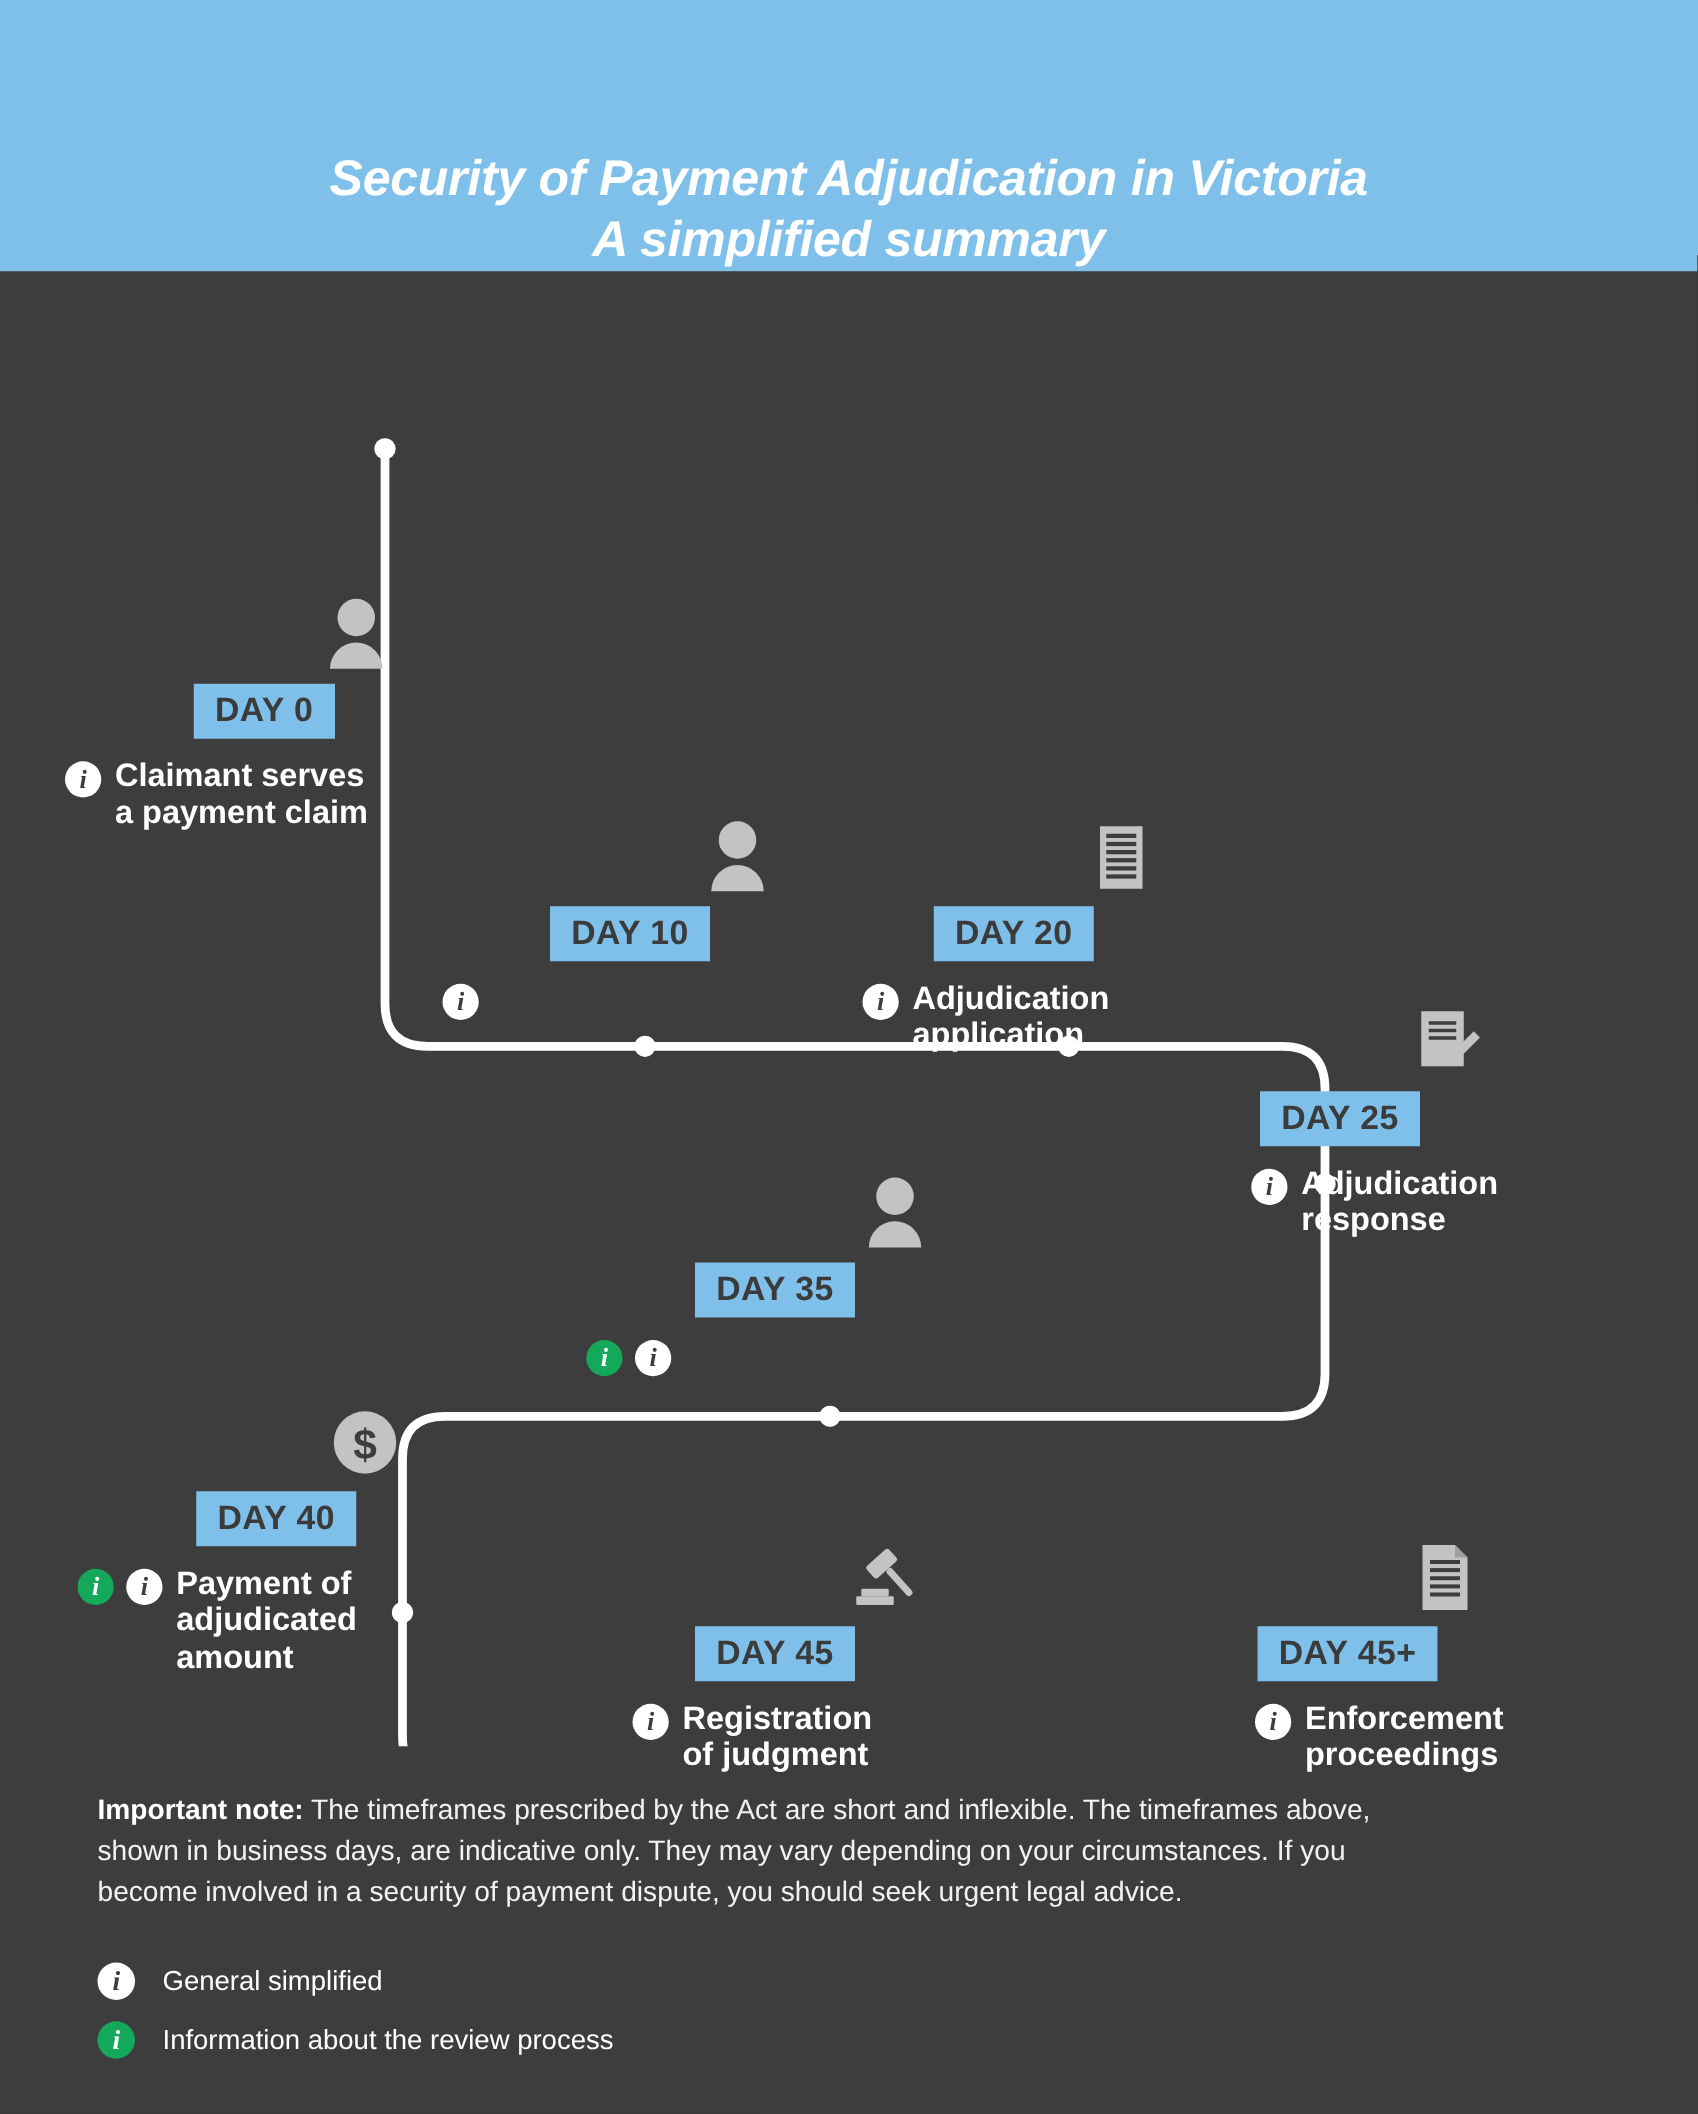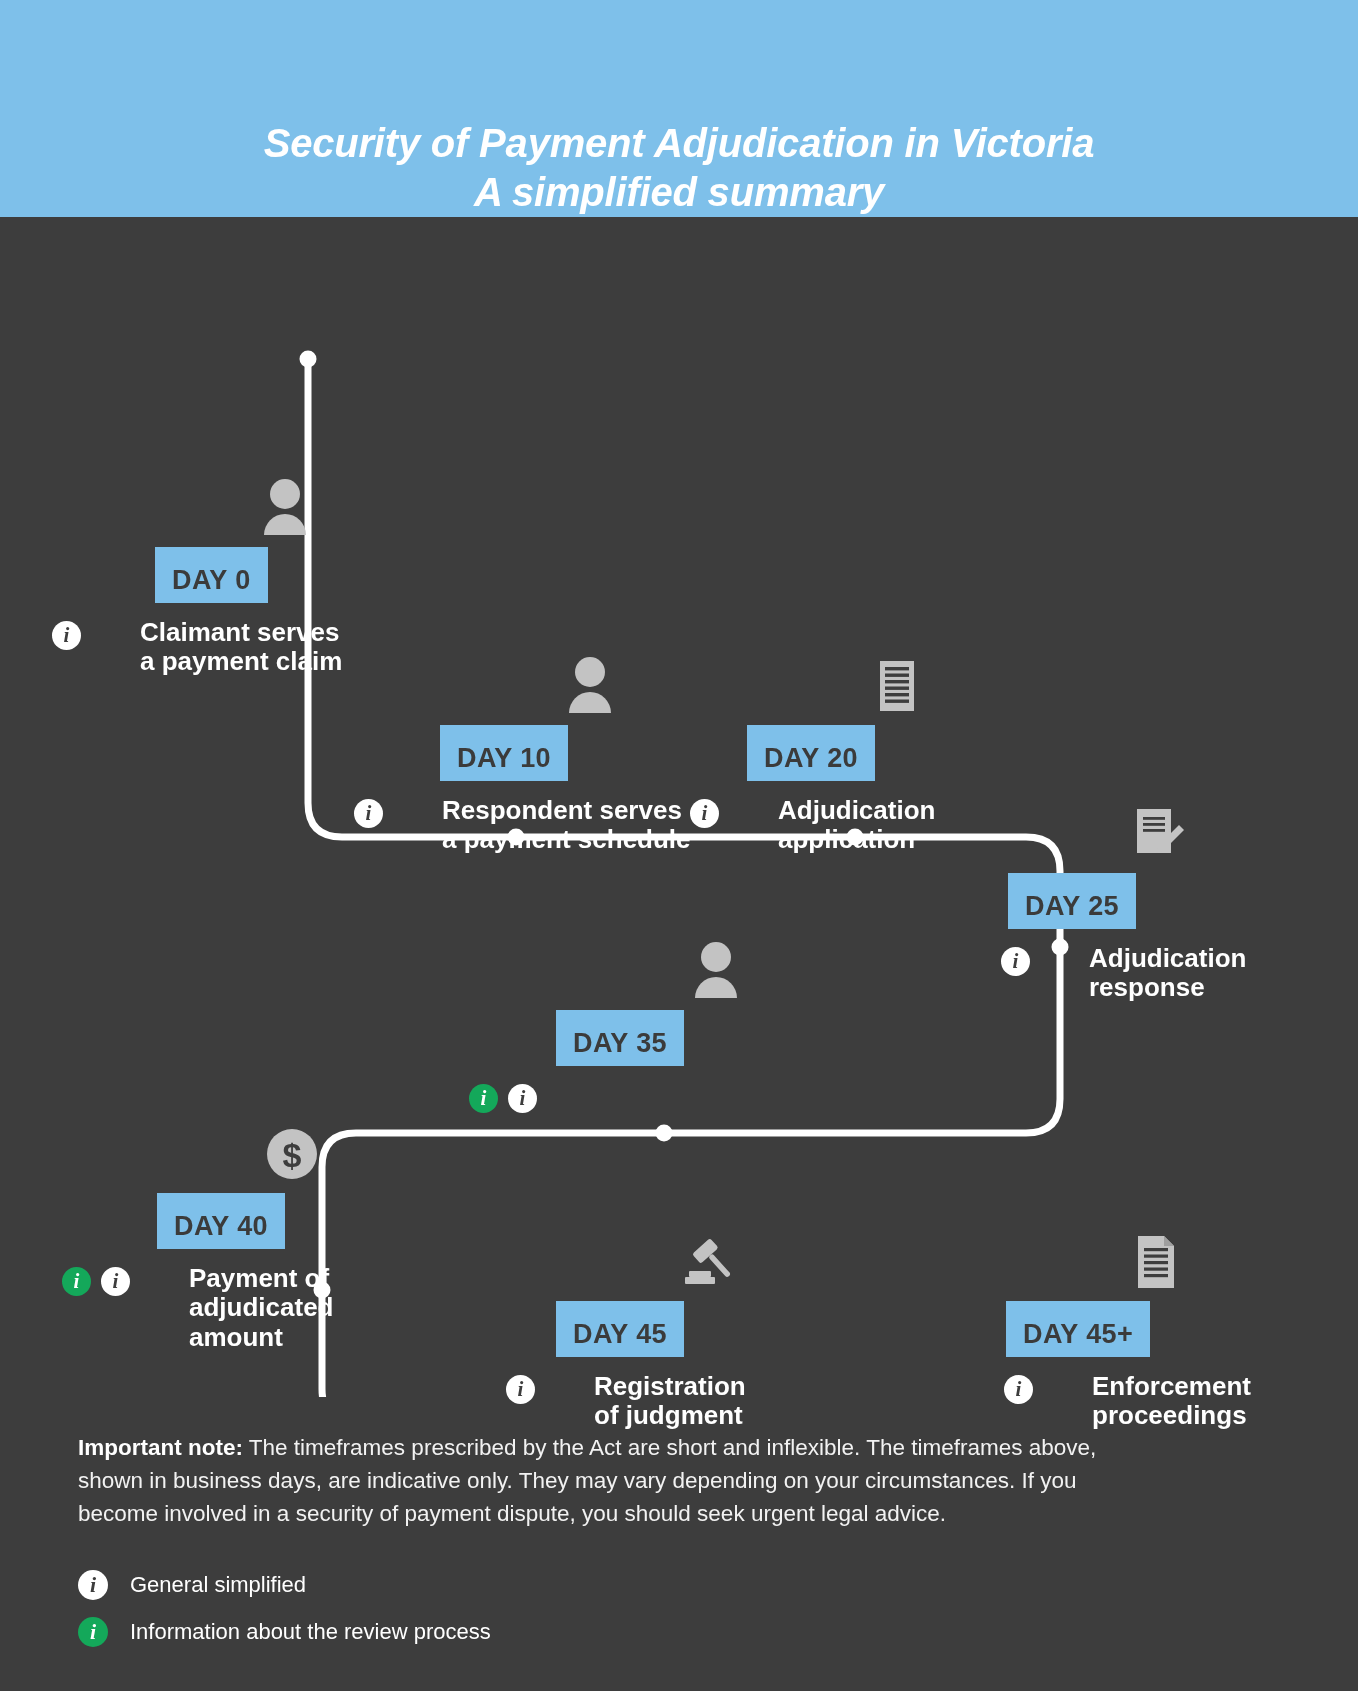--- a/index.html
+++ b/index.html
@@ -50,36 +50,36 @@
     transform: translateX(-50%);
     top: -70px;
   }
   .daychip {
     display: inline-block;
     background: #7ec0ea;
     color: #3b3b3b;
     font-size: 27px;
     font-weight: bold;
     letter-spacing: 0.4px;
-    padding: 20px 17px 9px 17px;
+    padding: 8px 17px 9px 17px;
     white-space: nowrap;
     line-height: 1;
   }
   .node-label {
     margin-top: 14px;
     color: #ffffff;
     font-size: 26px;
     font-weight: bold;
     line-height: 1.13;
     white-space: pre-line;
     display: flex;
     align-items: flex-start;
     gap: 11px;
   }
-  .node-label .txt { padding-top: 1px; margin-left: 48px; }
+  .node-label .txt { padding-top: 1px; }
 
   
   .ibadge {
     flex: 0 0 auto;
     width: 29px; height: 29px;
     border-radius: 50%;
     display: inline-flex;
     align-items: center; justify-content: center;
     font-family: "Liberation Serif", serif;
     font-weight: bold;
@@ -192,22 +192,20 @@
       <svg viewBox="0 0 62 62">
           <circle class="gico" cx="31" cy="17" r="15"></circle>
           <path class="gico" d="M10 58 a21 21 0 0 1 42 0 z"></path>
         </svg>
     </span>
     <span class="daychip">DAY 10</span>
     <div class="node-label">
       <span class="ibadge-group">
         <span class="ibadge white">i</span>
       </span>
-      <span class="txt">Respondent serves
-a payment schedule</span>
     </div>
   </div>
 
   <div class="node n-day20">
     <span class="node-icon">
       <svg viewBox="0 0 62 62">
         <rect class="gico" x="14" y="6" width="34" height="50"></rect>
         <g fill="#3d3d3d">
           <rect x="19" y="12" width="24" height="3.4"></rect>
             <rect x="19" y="18.5" width="24" height="3.4"></rect>

